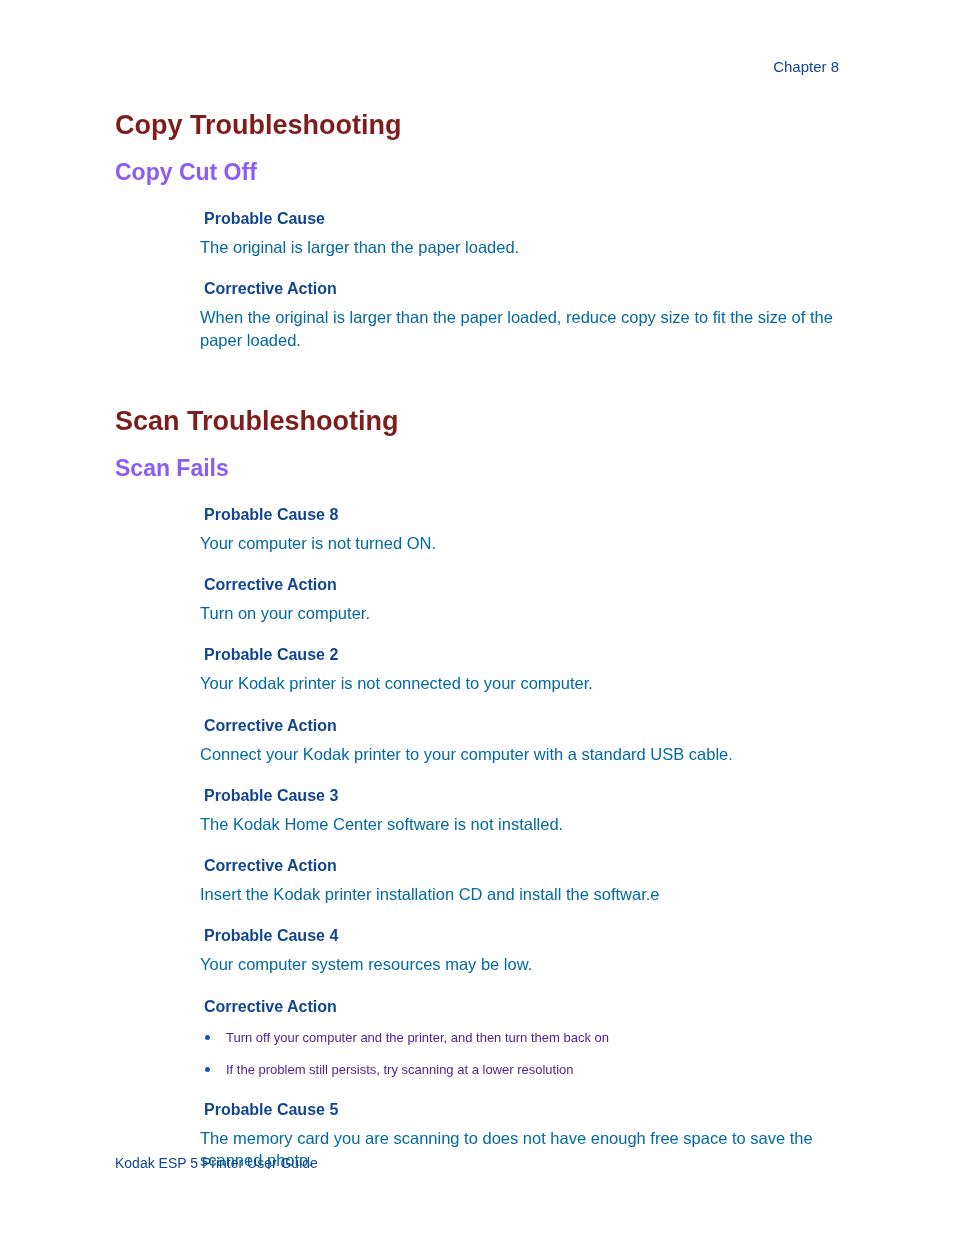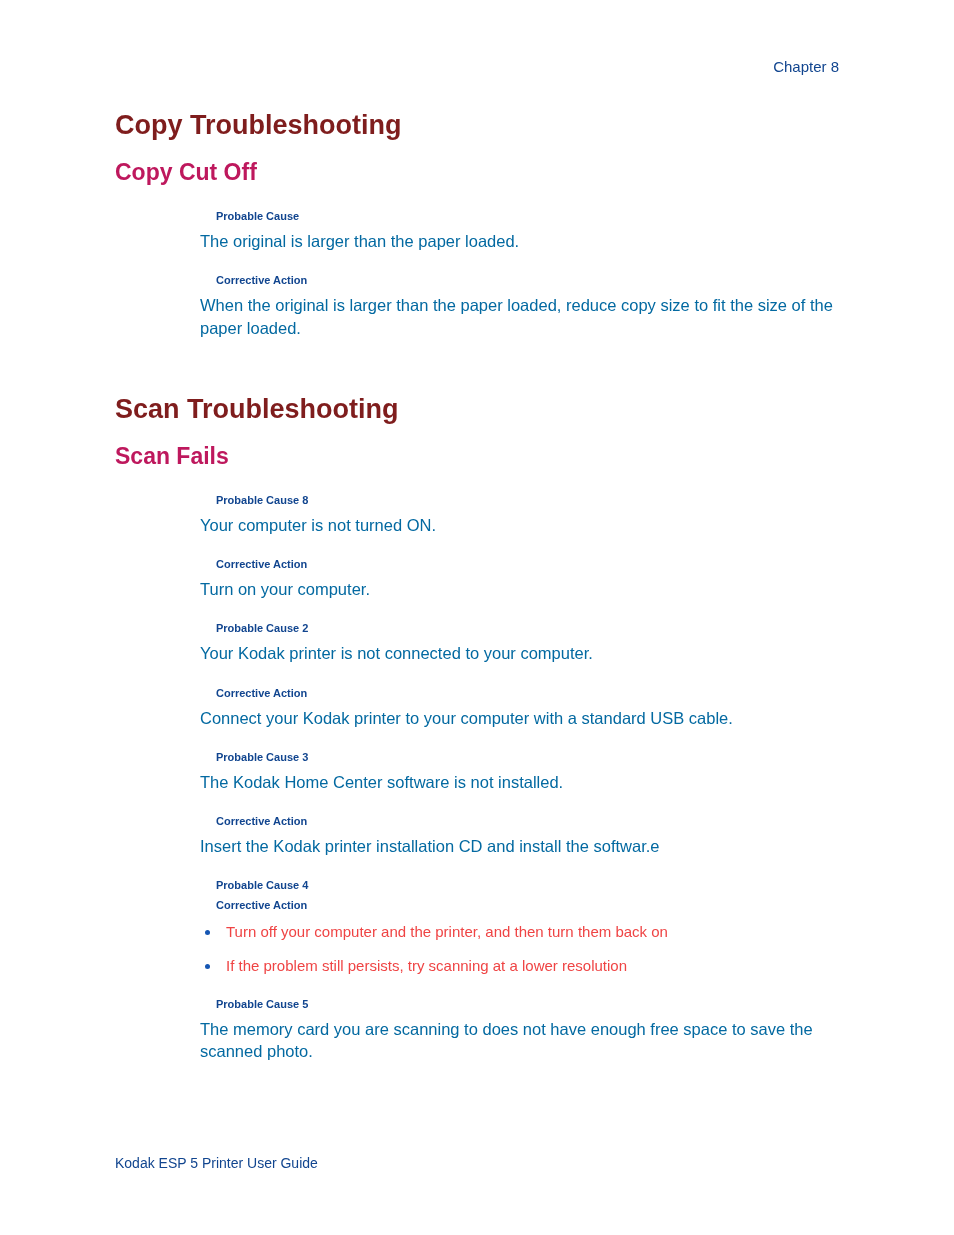--- a/index.html
+++ b/index.html
@@ -27,46 +27,46 @@
   .h1 {
     color: #7f1d1d;
     font-size: 27px;
     font-weight: 700;
     margin: 55px 0 18px 0;
   }
   .h1.first {
     margin-top: 55px;
   }
   .h2 {
-    color: #be185d;
+    color: #8b5cf6;
     font-size: 23px;
     font-weight: 700;
     margin: 0 0 24px 0;
   }
   .indent-block {
     margin-left: 85px;
     margin-right: 0;
   }
   .sub-heading {
     color: #11458f;
-    font-size: 11px;
+    font-size: 16px;
     font-weight: 700;
-    margin: 0 0 8px 16px;
+    margin: 0 0 8px 4px;
   }
   .body-text {
     color: #0369a1;
     font-size: 16.5px;
     line-height: 1.35;
     margin: 0 0 22px 0;
   }
   ul.body-list {
     margin: 0 0 22px 0;
     padding-left: 22px;
-    color: #ef4444;
-    font-size: 15px;
+    color: #4c1d95;
+    font-size: 13px;
     line-height: 1.35;
   }
   ul.body-list li {
     margin: 0 0 10px 0;
     padding-left: 4px;
   }
   ul.body-list li::marker {
     color: #1556b3;
     font-size: 18px;
   }
@@ -112,20 +112,21 @@
     <div class="sub-heading">Corrective Action</div>
     <p class="body-text">Connect your Kodak printer to your computer with a standard USB cable.</p>
 
     <div class="sub-heading">Probable Cause 3</div>
     <p class="body-text">The Kodak Home Center software is not installed.</p>
 
     <div class="sub-heading">Corrective Action</div>
     <p class="body-text">Insert the Kodak printer installation CD and install the softwar.e</p>
 
     <div class="sub-heading">Probable Cause 4</div>
+    <p class="body-text">Your computer system resources may be low.</p>
 
     <div class="sub-heading">Corrective Action</div>
     <ul class="body-list">
       <li>Turn off your computer and the printer, and then turn them back on</li>
       <li>If the problem still persists, try scanning at a lower resolution</li>
     </ul>
 
     <div class="sub-heading">Probable Cause 5</div>
     <p class="body-text">The memory card you are scanning to does not have enough free space to save the scanned photo.</p>
   </div>

